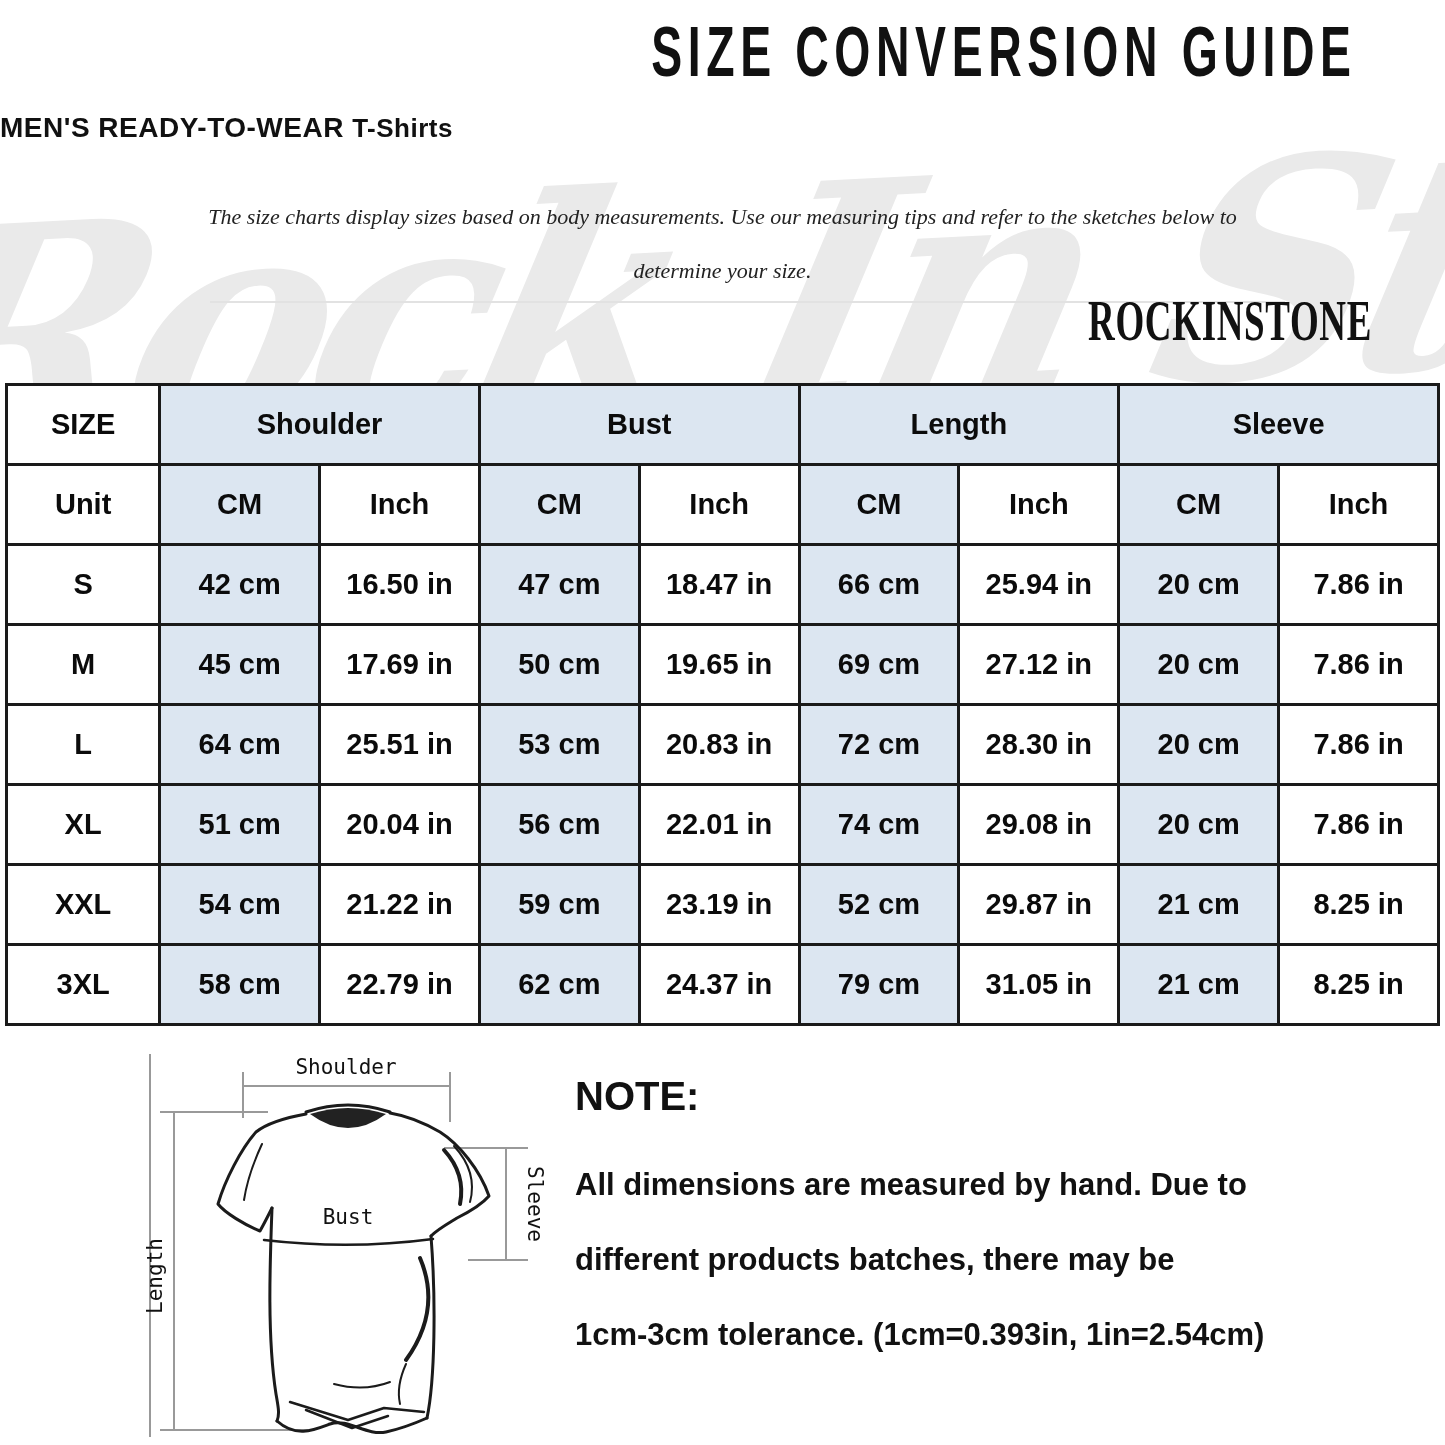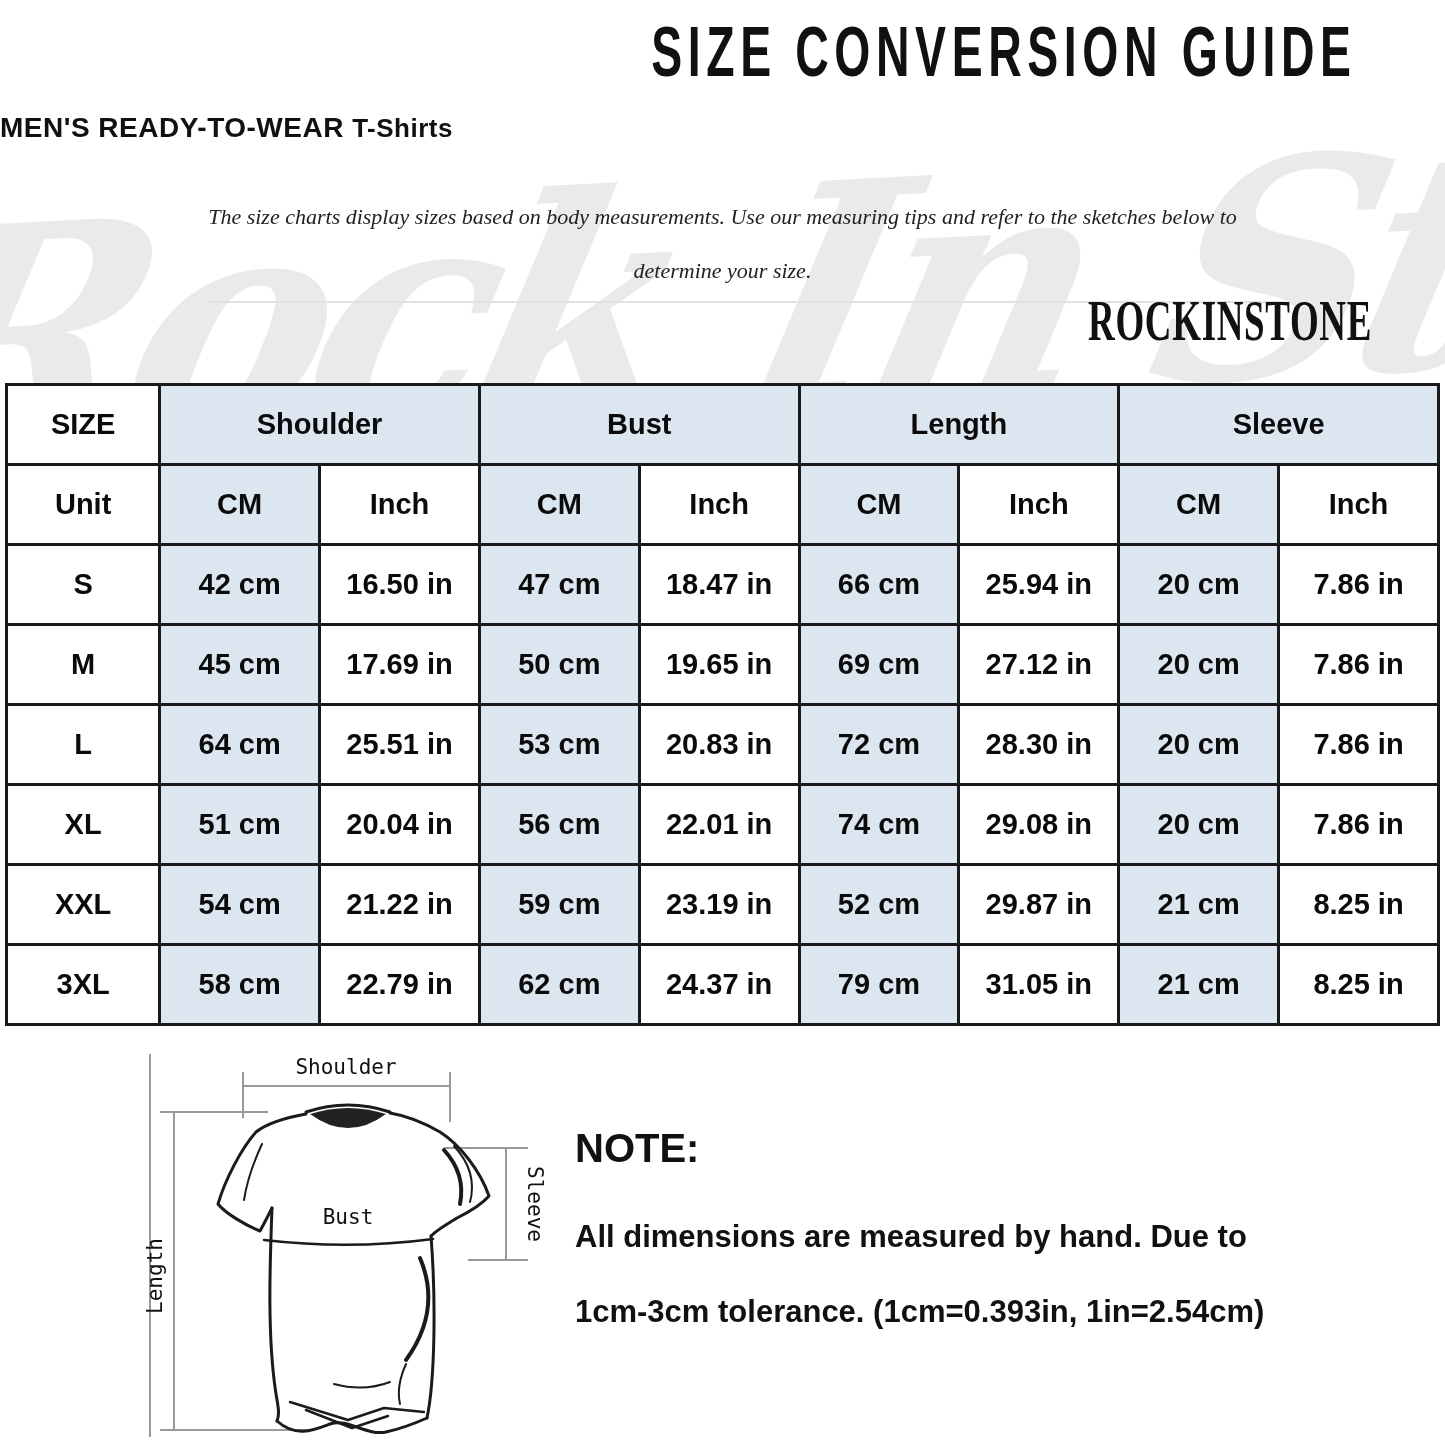--- a/index.html
+++ b/index.html
@@ -61,21 +61,21 @@
     height:80px; font-weight:bold; font-size:29px; color:#0b0b0b;
     background:#fff;
   }
   table.size-table .blue { background:var(--cell-blue,#dce6f1); }
 
   
   .diagram {
     position:absolute; left:138px; top:1052px; width:425px; height:393px;
   }
   .note {
-    position:absolute; left:575px; top:1126px; width:810px;
+    position:absolute; left:575px; top:1074px; width:810px;
   }
   .note-heading { font-weight:bold; font-size:40px; margin-bottom:28px; }
   .note-line { font-weight:bold; font-size:31px; line-height:75px; white-space:nowrap; }
 </style>
 </head>
 <body>
 
 <div class="page">
 
   <div class="watermark">Rock In Stone</div>
@@ -237,16 +237,17 @@
       <text x="208" y="22" text-anchor="middle">Shoulder</text>
       <text x="210" y="172" text-anchor="middle">Bust</text>
       <text x="24" y="224" text-anchor="middle" transform="rotate(-90 24 224)">Length</text>
       <text x="390" y="152" text-anchor="middle" transform="rotate(90 390 152)">Sleeve</text>
     </g>
   </svg>
 
   <div class="note">
     <div class="note-heading">NOTE:</div>
     <div class="note-line">All dimensions are measured by hand. Due to</div>
+    <div class="note-line">different products batches, there may be</div>
     <div class="note-line">1cm-3cm tolerance. (1cm=0.393in, 1in=2.54cm)</div>
   </div>
 
 </div>
 
 </body></html>

